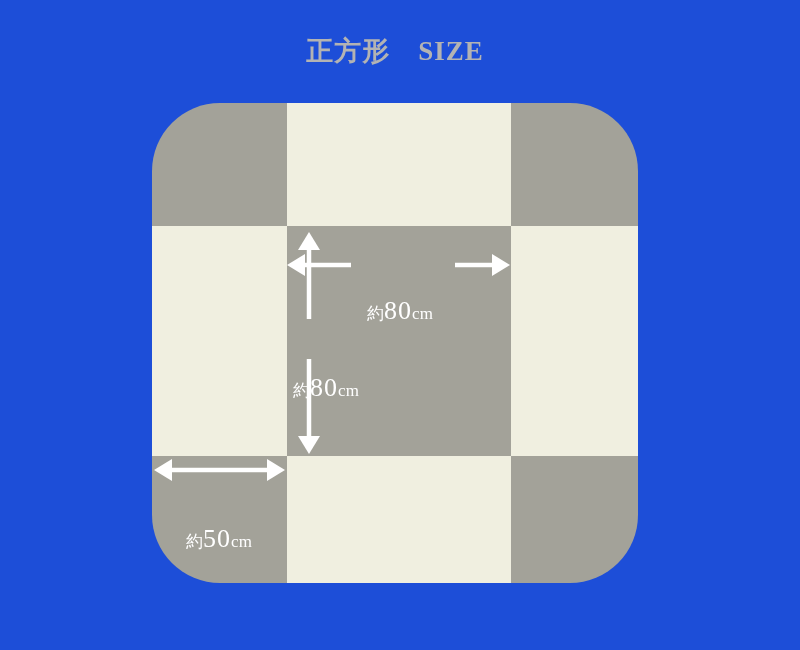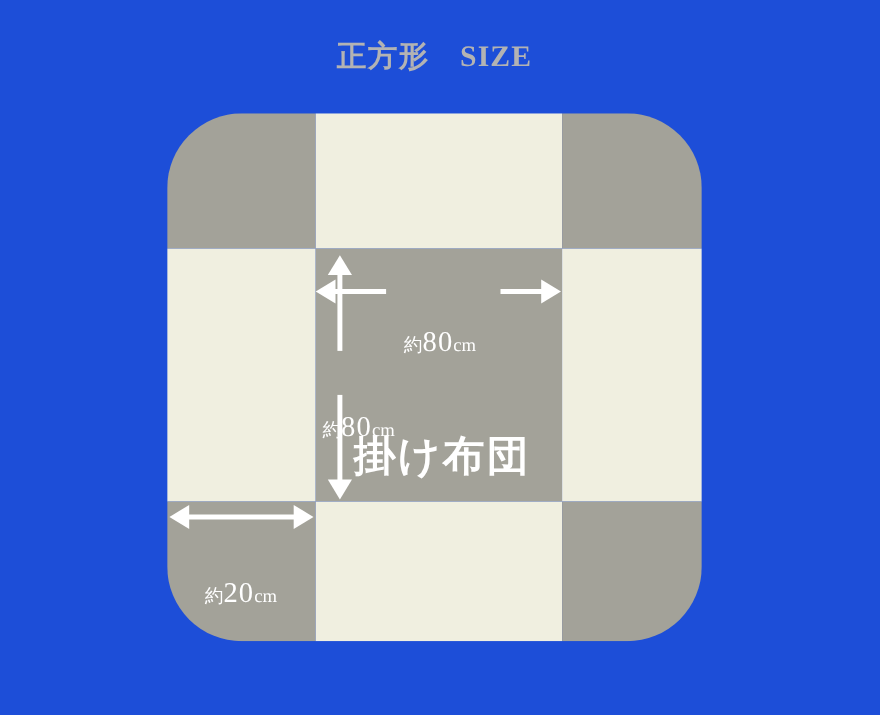--- a/index.html
+++ b/index.html
@@ -118,18 +118,17 @@
   </svg>
 
   <div class="overlay" style="left:152px; top:103px; width:486px; height:480px;">
     <div class="dim-label label-width">
       <span class="dim-prefix">約</span><span class="dim-value">80</span><span class="dim-unit">cm</span>
     </div>
     <div class="dim-label label-height">
       <span class="dim-prefix">約</span><span class="dim-value">80</span><span class="dim-unit">cm</span>
     </div>
     <div class="dim-label label-side">
-      <span class="dim-prefix">約</span><span class="dim-value">20</span><span class="dim-unit">cm</span>
+      <span class="dim-prefix">約</span><span class="dim-value">50</span><span class="dim-unit">cm</span>
     </div>
-    <div class="futon-label">掛け布団</div>
   </div>
 
 </div>
 
 </body></html>

